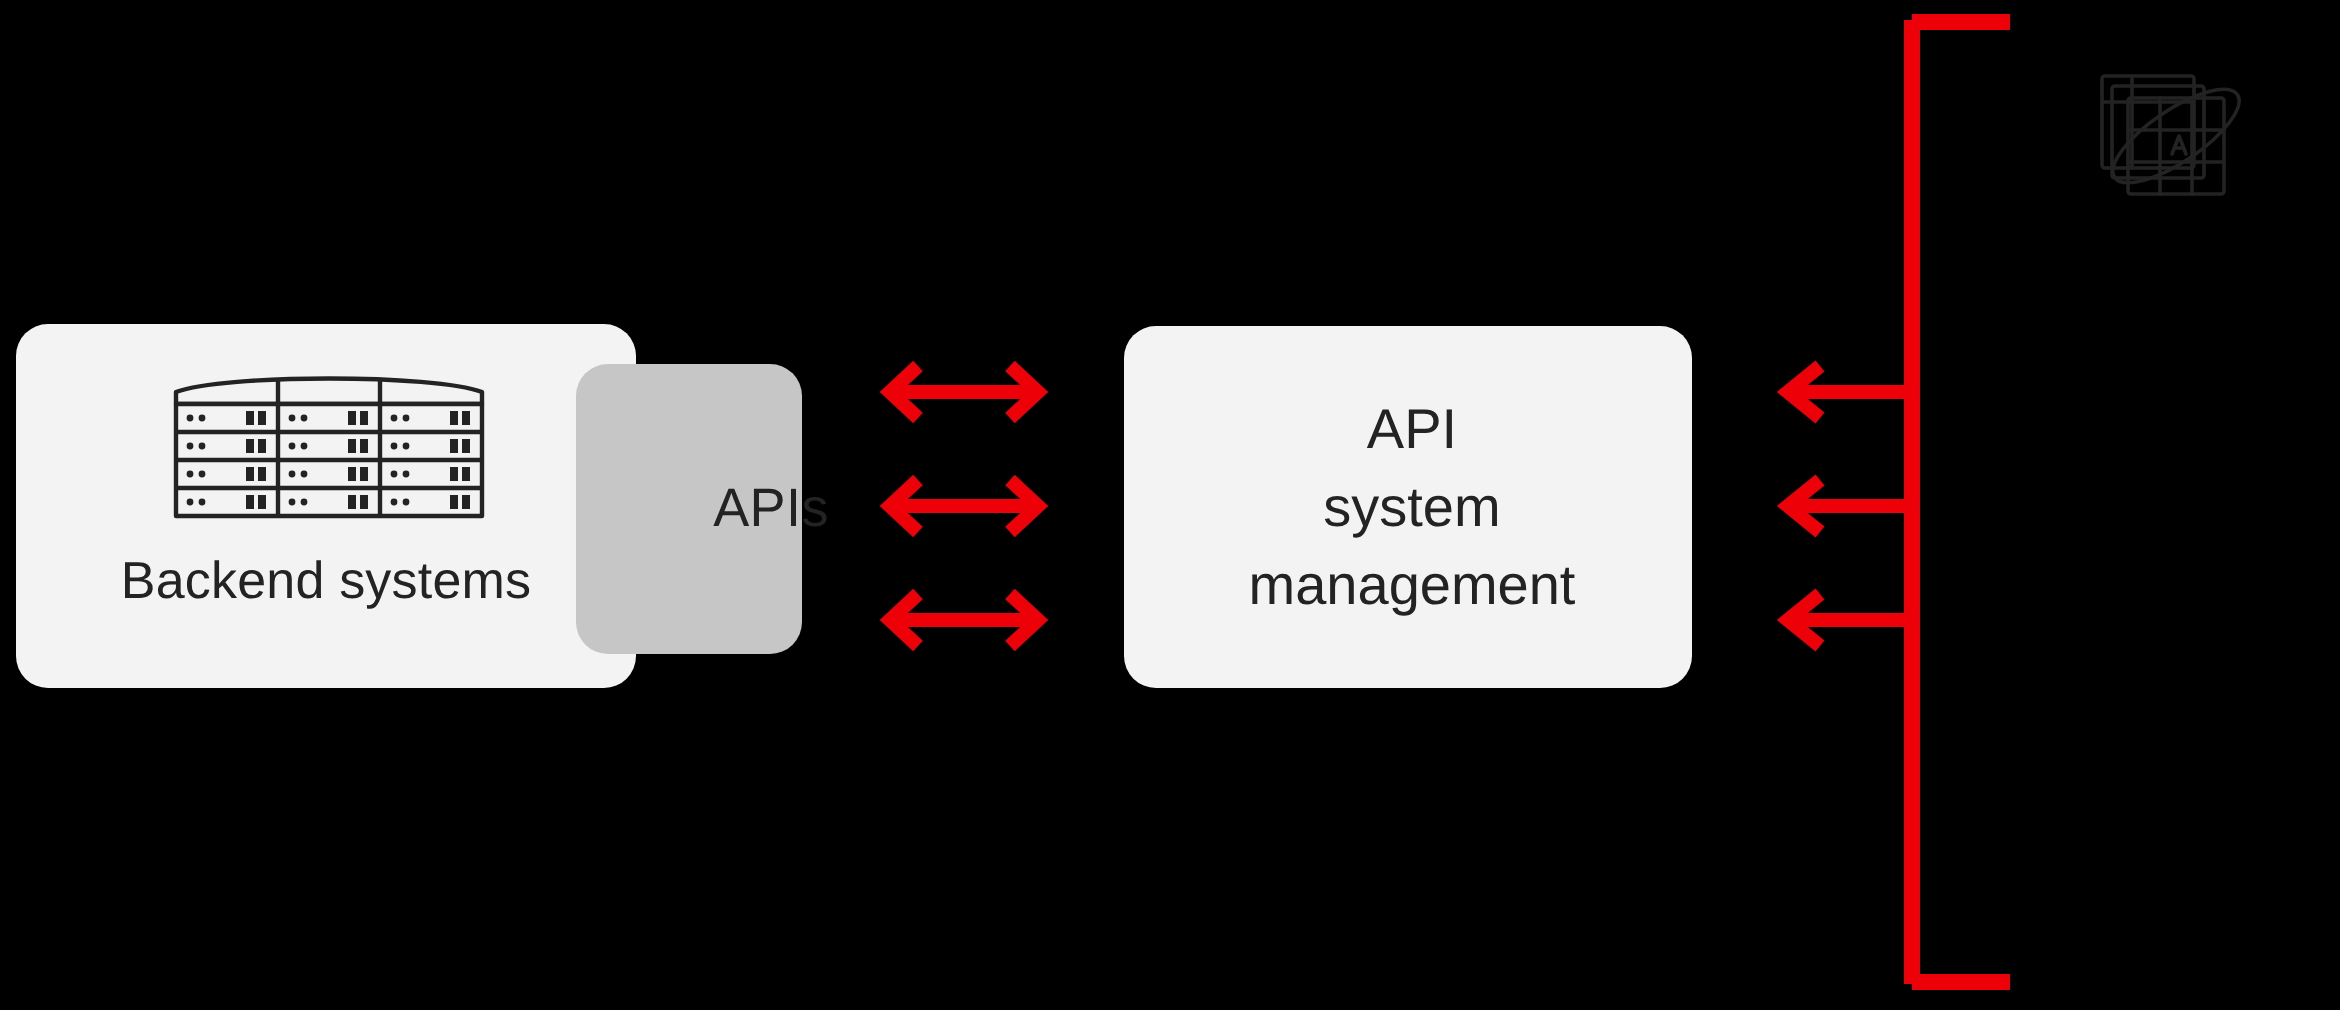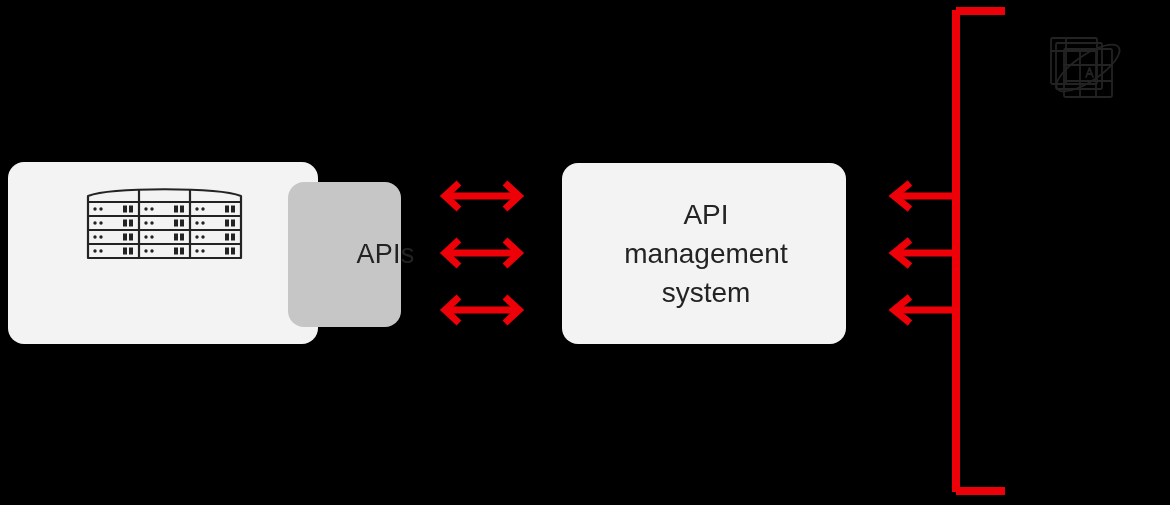--- a/index.html
+++ b/index.html
@@ -204,20 +204,21 @@
         <rect x="92" y="65.5" width="4" height="7"></rect>
           <rect x="98" y="65.5" width="4" height="7"></rect>
         <circle cx="115" cy="69" r="1.7"></circle>
           <circle cx="121" cy="69" r="1.7"></circle>
         <rect x="143" y="65.5" width="4" height="7"></rect>
           <rect x="149" y="65.5" width="4" height="7"></rect>
       </g>
     </svg>
   </div>
 
+  <div id="backend-label">Backend systems</div>
 
   <div class="panel panel-grey" id="apis-panel"></div>
   <div id="apis-label">APIs</div>
 
   <div class="dbl-arrow" id="dbl-arrow-1">
     <svg width="90" height="34" viewBox="0 0 90 34" xmlns="http://www.w3.org/2000/svg">
       <g stroke="#ED0007" stroke-width="7" fill="none" stroke-linecap="butt">
         <line x1="10" y1="17" x2="80" y2="17"></line>
         <polyline points="22,4 8,17 22,30"></polyline>
         <polyline points="68,4 82,17 68,30"></polyline>
@@ -239,22 +240,22 @@
         <line x1="10" y1="17" x2="80" y2="17"></line>
         <polyline points="22,4 8,17 22,30"></polyline>
         <polyline points="68,4 82,17 68,30"></polyline>
       </g>
     </svg>
   </div>
 
   <div class="panel panel-light" id="apims-panel"></div>
   <div id="apims-label">
     <span>API</span>
+    <span>system</span>
     <span>management</span>
-    <span>system</span>
   </div>
 
   <div id="red-bracket">
     <svg width="140" height="505" viewBox="0 0 140 505" xmlns="http://www.w3.org/2000/svg">
       <g stroke="#ED0007" stroke-width="8" fill="none" stroke-linecap="butt">
 
         <line x1="76" y1="10" x2="76" y2="492"></line>
 
         <line x1="76" y1="11" x2="125" y2="11"></line>
 

